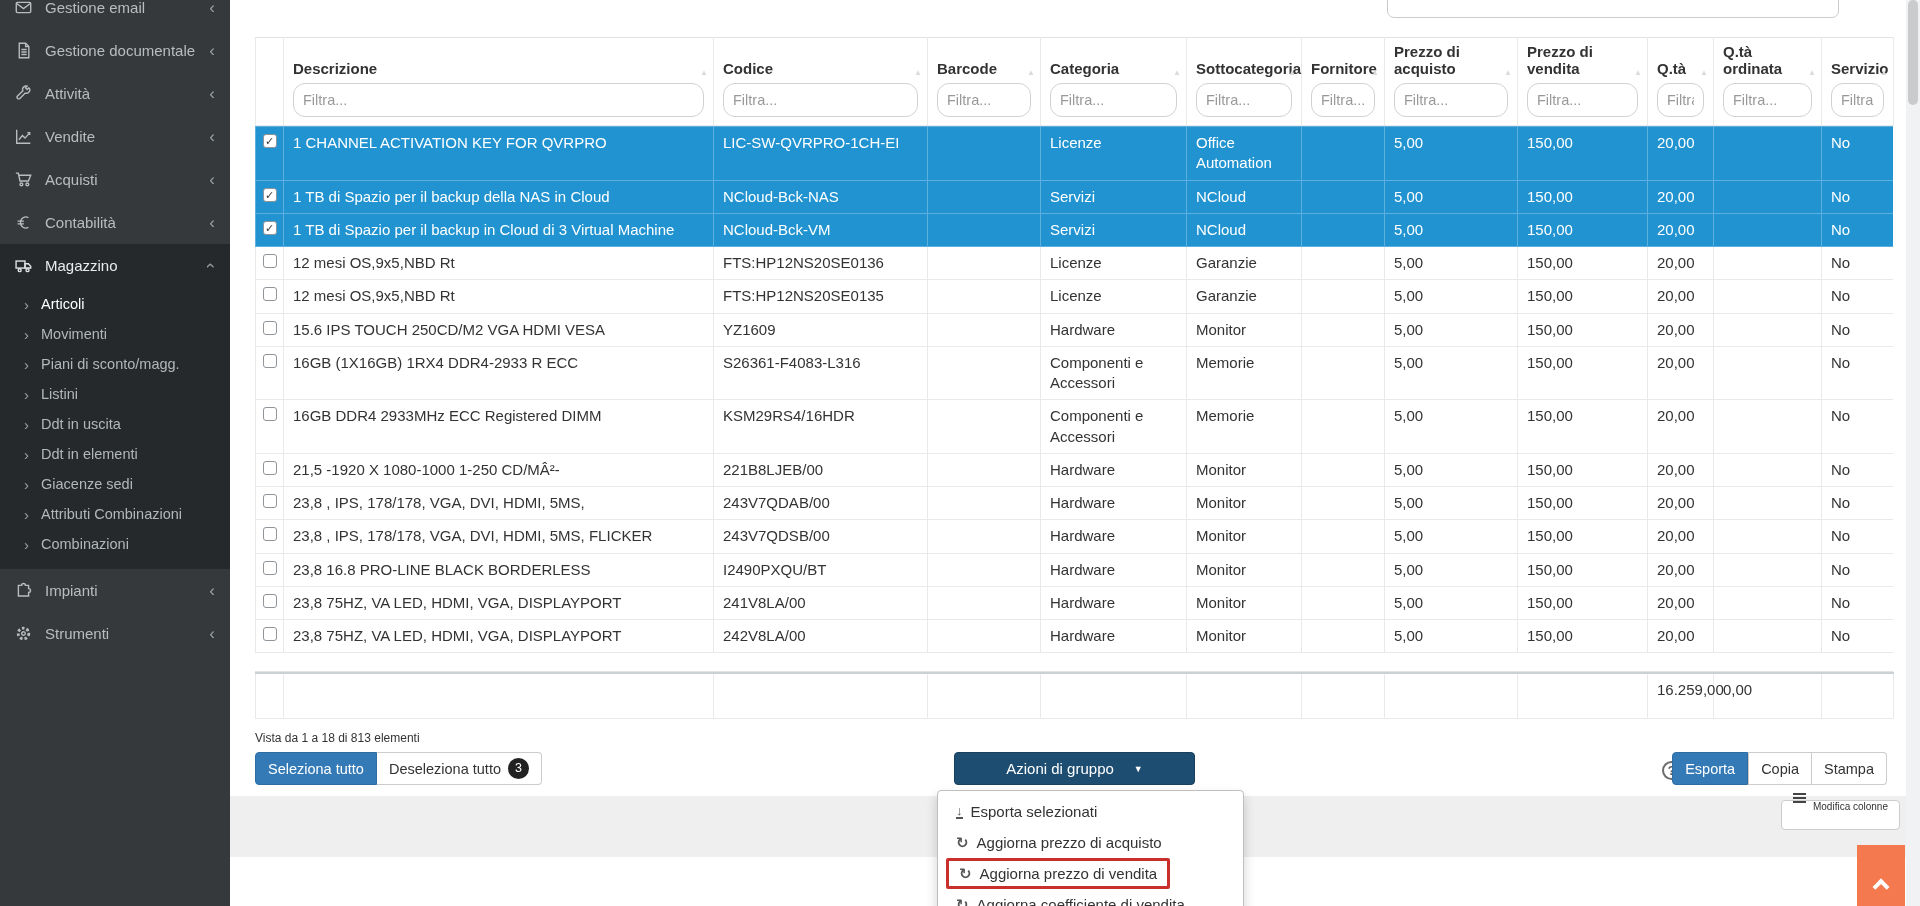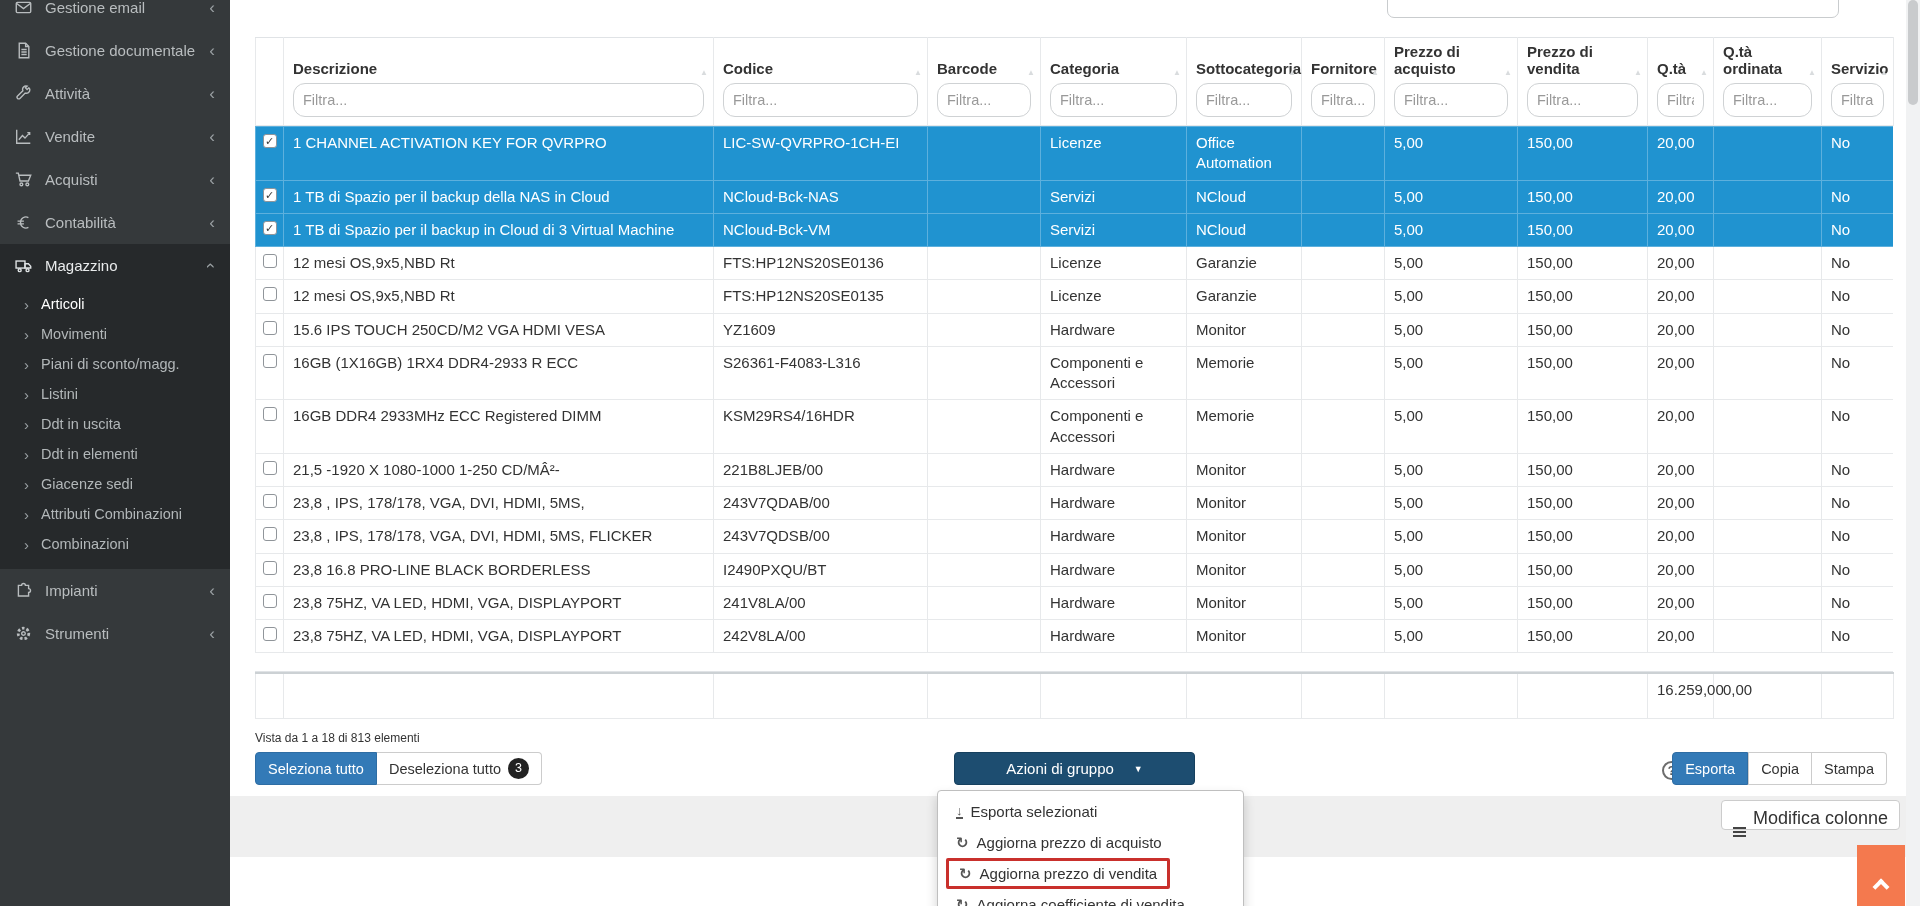--- a/index.html
+++ b/index.html
@@ -60,21 +60,21 @@
   .select-group{position:absolute;left:25px;top:752px;display:flex}
   .btn-blue{background:#337ab7;border-color:#2e6da4;color:#fff}
   .btn-first{border-radius:4px 0 0 4px}
   .btn-last{border-radius:0 4px 4px 0;border-left:none}
   .count-badge{display:inline-block;margin-left:7px;width:21px;height:21px;border-radius:50%;background:#222;color:#fff;font-size:12.5px;line-height:21px;text-align:center}
   .azioni-btn{position:absolute;left:724px;top:752px;width:241px;height:33px;background:#1d4d70;border:1px solid #16405e;border-radius:4px;color:#fff;font-size:15px;display:flex;align-items:center;justify-content:center;gap:20px;cursor:pointer}
   .caret{font-size:9px}
 
   .help-circle{position:absolute;left:1432px;top:761px;width:19px;height:19px;border:2px solid #6d6d6d;border-radius:50%;font-size:12px;font-weight:bold;color:#5d5d5d;display:flex;align-items:center;justify-content:center;cursor:pointer}
   .export-group{position:absolute;right:33px;top:752px;display:flex}
-  .modify-btn{position:absolute;right:20px;top:800px;height:30px;border:1px solid #ccc;border-radius:4px;background:#fff;font-size:18px;color:#333;display:inline-flex;align-items:flex-end;gap:7px;padding:0 11px;cursor:pointer}
+  .modify-btn{position:absolute;right:20px;top:800px;height:30px;border:1px solid #ccc;border-radius:4px;background:#fff;font-size:10px;color:#333;display:inline-flex;align-items:flex-start;gap:7px;padding:0 11px;cursor:pointer}
   .list-icon{display:inline-block;width:13px;height:2px;background:#444;box-shadow:0 4px 0 #444,0 8px 0 #444;margin-top:-8px}
 
   
   .dropdown{position:absolute;left:707px;top:790px;width:307px;background:#fff;border:1px solid #bfbfbf;border-radius:4px;box-shadow:0 6px 12px rgba(0,0,0,.18);padding:5px 0;z-index:10}
   .menu-item{display:flex;align-items:center;gap:8px;padding:5px 18px;font-size:15px;color:#333;cursor:pointer;line-height:1.4}
   .menu-item.in-red{padding:0}
   .hl-red{display:inline-flex;align-items:center;gap:8px;border:3px solid #c9302c;border-radius:2px;padding:2px 10px;margin-left:8px}
   .mi{font-weight:bold;color:#555;font-size:15px;line-height:1}
   .mi.dl{border-bottom:2px solid #555;padding-bottom:0;font-size:13px}
 

